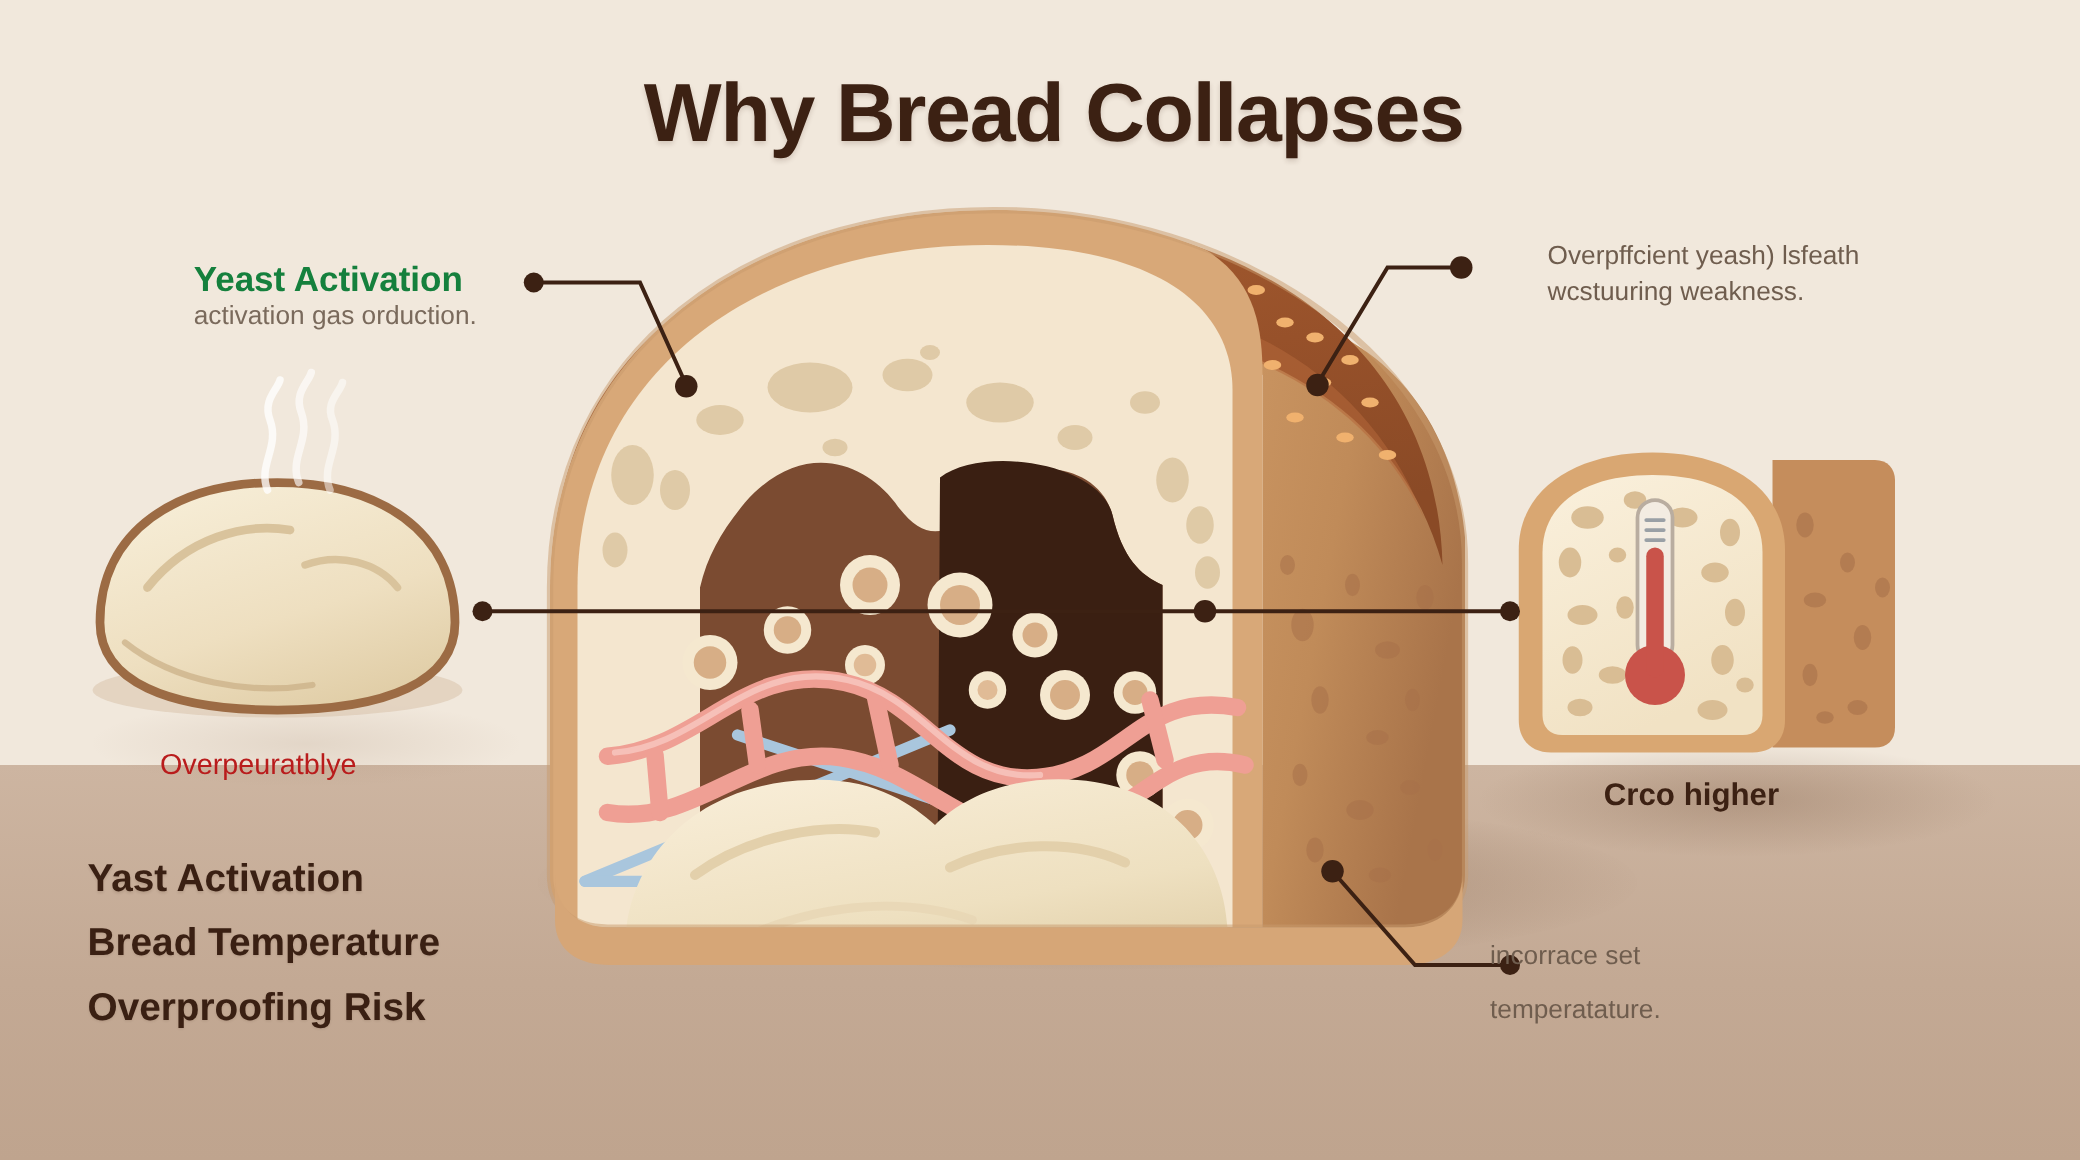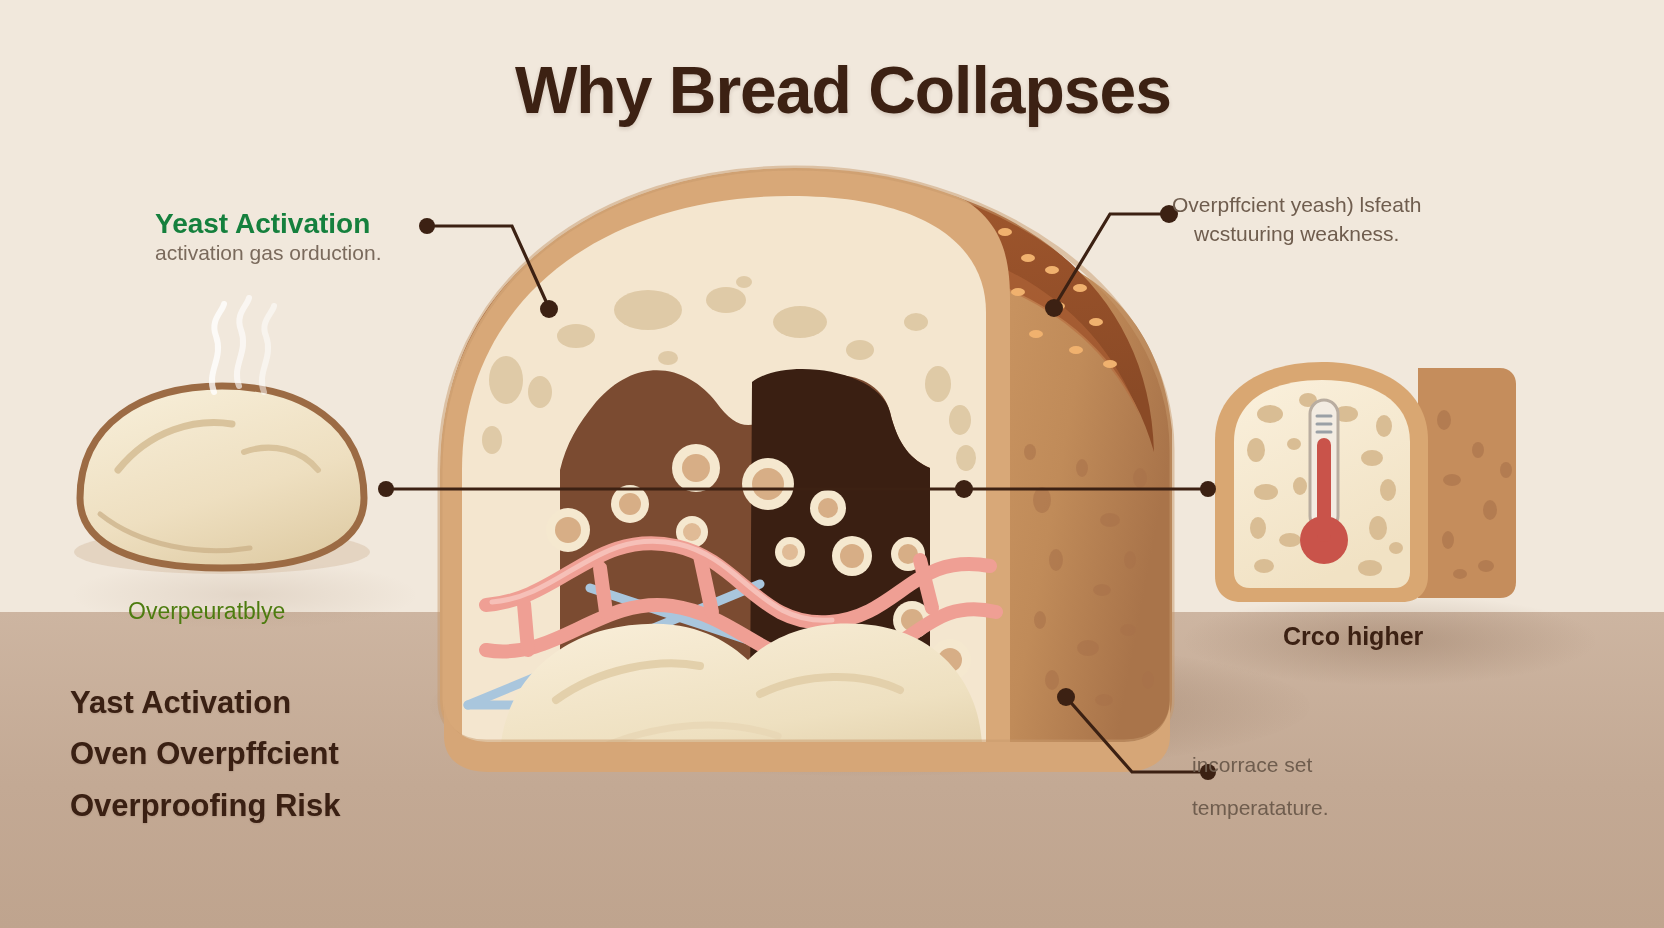--- a/index.html
+++ b/index.html
@@ -46,25 +46,25 @@
     font-size:28px; font-weight:bold; color:#15803d; line-height:1.15;
     white-space:nowrap;
   }
   .callout .body {
     font-size:21px; color:#7a6a5c; line-height:1.28; margin-top:0;
     white-space:nowrap;
   }
   .callout.right .body { color:#6f5d4e; }
 
   .c-yeast  { left:155px;  top:208px; }
-  .c-over   { left:1172px; top:192px;text-align:center; }
+  .c-over   { left:1238px; top:192px; }
   .c-temp   { left:1192px; top:752px; }
 
   .floor-label {
-    position:absolute; font-size:23px; color:#4d7c0f; white-space:nowrap;
+    position:absolute; font-size:23px; color:#b91c1c; white-space:nowrap;
   }
   .fl-left  { left:128px;  top:598px; }
   .fl-right { left:1283px; top:622px; font-size:25px; font-weight:bold; color:#3c2113; }
 
   .legend {
     position:absolute; left:70px; top:677px;
     font-size:31px; font-weight:bold; color:#3a2013; line-height:1.66;
     text-shadow:0 1px 2px rgba(58,32,19,.12);
   }
 
@@ -367,17 +367,17 @@
   <div class="callout right c-temp">
     <div class="body" style="margin-top:0">incorrace set</div>
     <div class="body" style="margin-top:16px">temperatature.</div>
   </div>
 
   <div class="floor-label fl-left">Overpeuratblye</div>
   <div class="floor-label fl-right">Crco higher</div>
 
   <div class="legend">
     <div>Yast Activation</div>
-    <div>Oven Overpffcient</div>
+    <div>Bread Temperature</div>
     <div>Overproofing Risk</div>
   </div>
 
 </div>
 
 </body></html>

